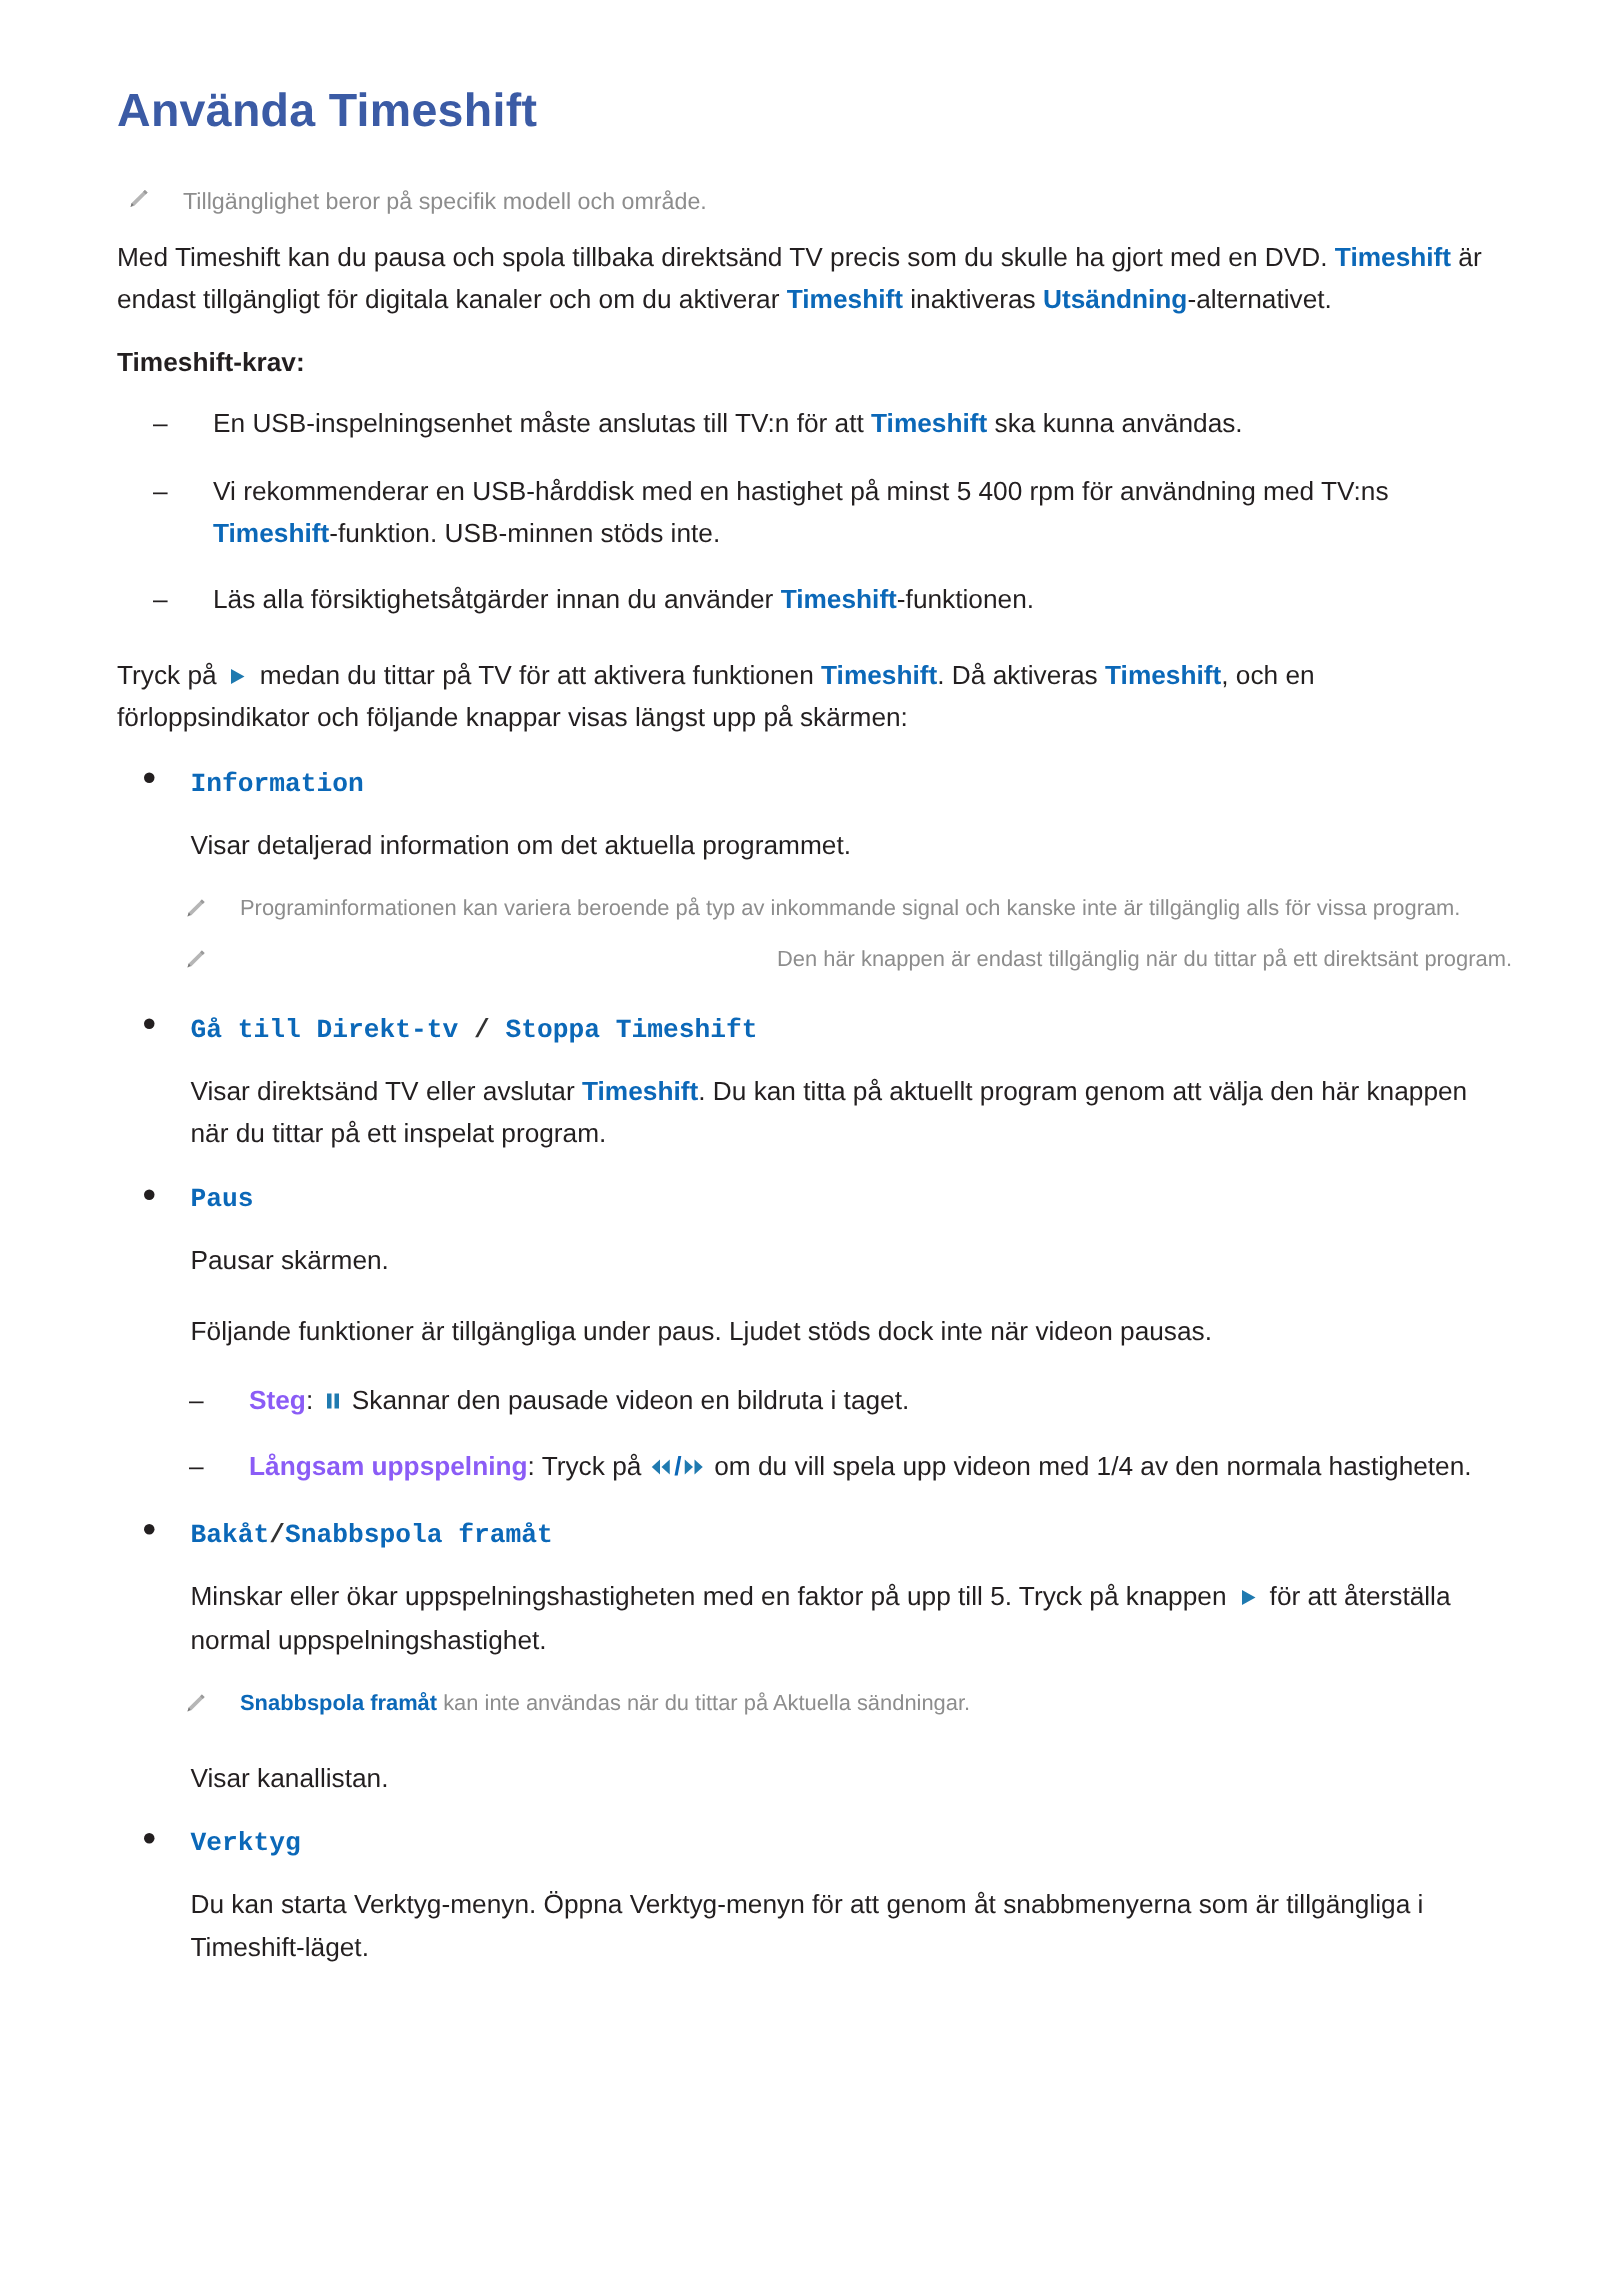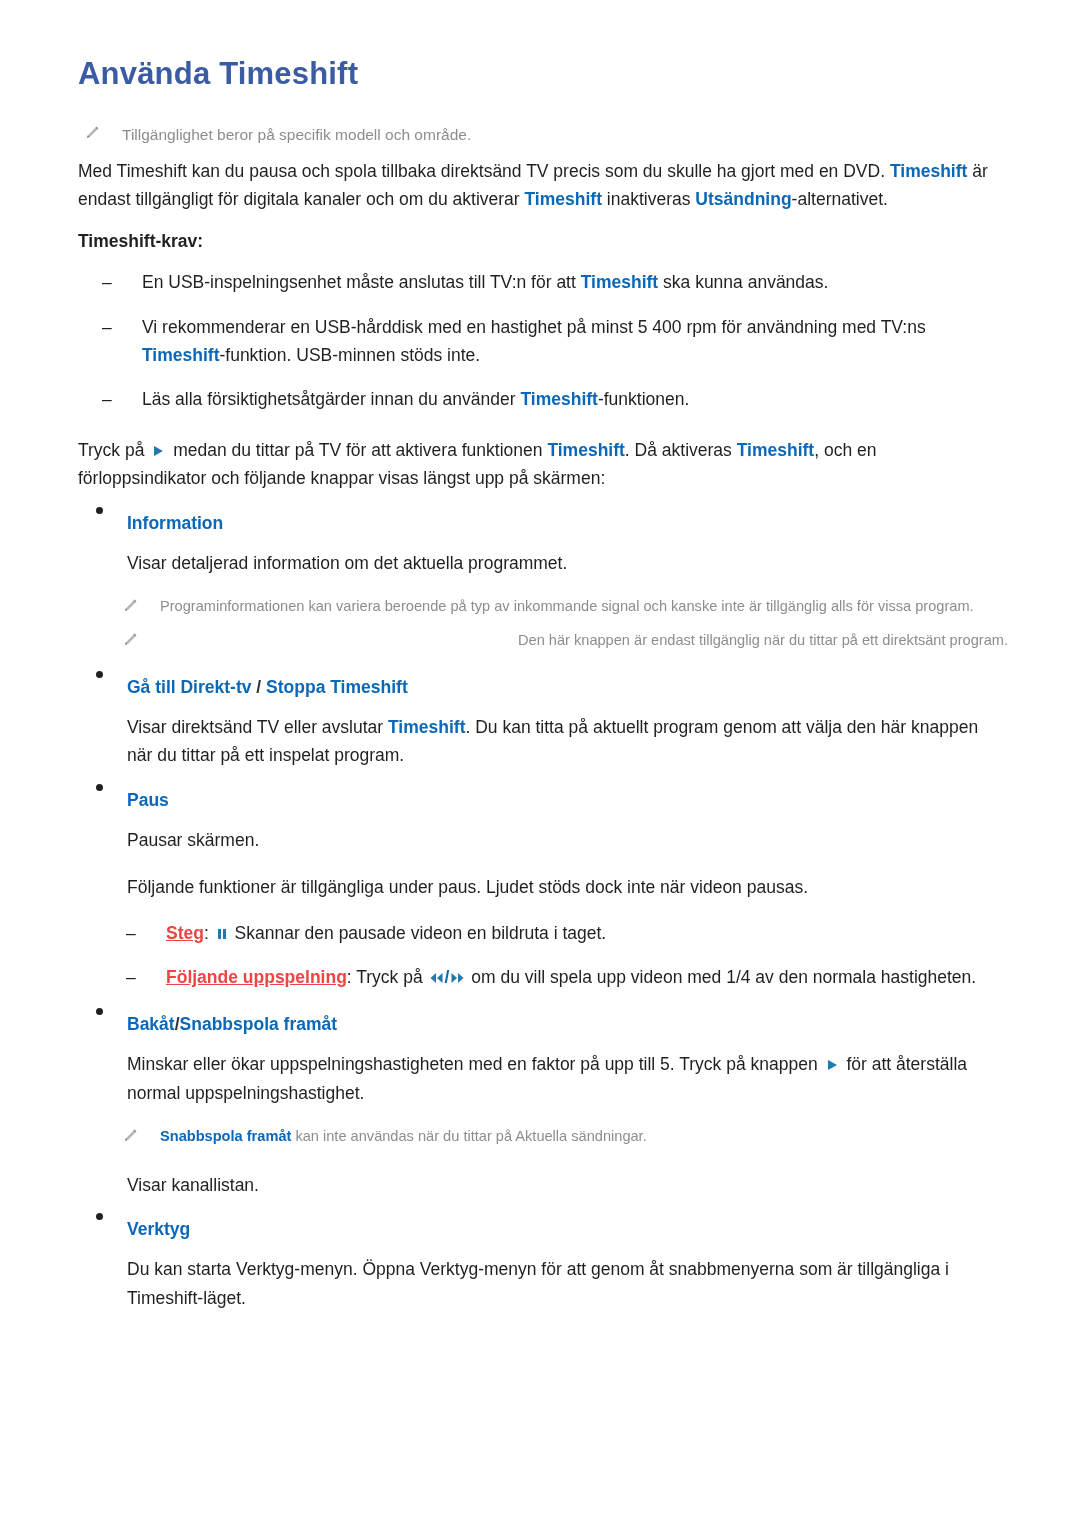--- a/index.html
+++ b/index.html
@@ -84,23 +84,24 @@
   .dash-item .dash-text {
     flex: 1 1 auto;
     font-size: 17.5px;
     line-height: 1.62;
   }
   .dash-item.deep { padding-left: 48px; }
 
   
   .bullet-head {
     display: flex;
-    align-items: flex-start;
+    align-items: center;
     margin: 0 0 14px 0;
     padding-left: 18px;
+    font-family: Liberation Mono, monospace;
   }
   .bullet-head .dot {
     flex: 0 0 auto;
     width: 7px;
     height: 7px;
     border-radius: 50%;
     background: #231f20;
     margin-right: 24px;
     position: relative;
     top: -4px;
@@ -109,21 +110,21 @@
     font-size: 17.5px;
     font-weight: bold;
     color: #0b68b8;
     line-height: 1.4;
   }
   .indent-block { padding-left: 49px; }
 
   
   .hl { color: #0b68b8; font-weight: bold; }
   .sep { color: #333333; font-weight: bold; }
-  b.k { font-weight: bold; color: #ef4444; text-decoration: underline; }
+  b.k { font-weight: bold; color: #8b5cf6; }
 
   
   .ico {
     display: inline-block;
     vertical-align: -1px;
     line-height: 0;
   }
   .ico svg { display: block; }
   .ico.play { margin: 0 4px; }
   .ico.pause { margin: 0 3px; }
@@ -221,21 +222,21 @@
   <div class="dash-item deep">
     <span class="dash">–</span>
     <span class="dash-text"><b class="k">Steg</b><span>: </span><span class="ico pause"><svg width="10" height="12" viewBox="0 0 10 12">
             <rect x="1" y="1" width="3" height="10" fill="#1f7ab0"></rect>
             <rect x="6" y="1" width="3" height="10" fill="#1f7ab0"></rect>
           </svg></span><span> Skannar den pausade videon en bildruta i taget.</span></span>
   </div>
 
   <div class="dash-item deep">
     <span class="dash">–</span>
-    <span class="dash-text"><b class="k">Följande uppspelning</b><span>: Tryck på </span><span class="ico rw"><svg width="15" height="12" viewBox="0 0 15 12">
+    <span class="dash-text"><b class="k">Långsam uppspelning</b><span>: Tryck på </span><span class="ico rw"><svg width="15" height="12" viewBox="0 0 15 12">
             <polygon points="7,1 7,11 1.5,6" fill="#1f7ab0"></polygon>
             <polygon points="13.5,1 13.5,11 8,6" fill="#1f7ab0"></polygon>
           </svg></span><span class="slash-mini">/</span><span class="ico ff"><svg width="15" height="12" viewBox="0 0 15 12">
             <polygon points="1.5,1 1.5,11 7,6" fill="#1f7ab0"></polygon>
             <polygon points="8,1 8,11 13.5,6" fill="#1f7ab0"></polygon>
           </svg></span><span> om du vill spela upp videon med 1/4 av den normala hastigheten.</span></span>
   </div>
 
   <div class="bullet-head" style="margin-top:20px;">
     <span class="dot"></span>

